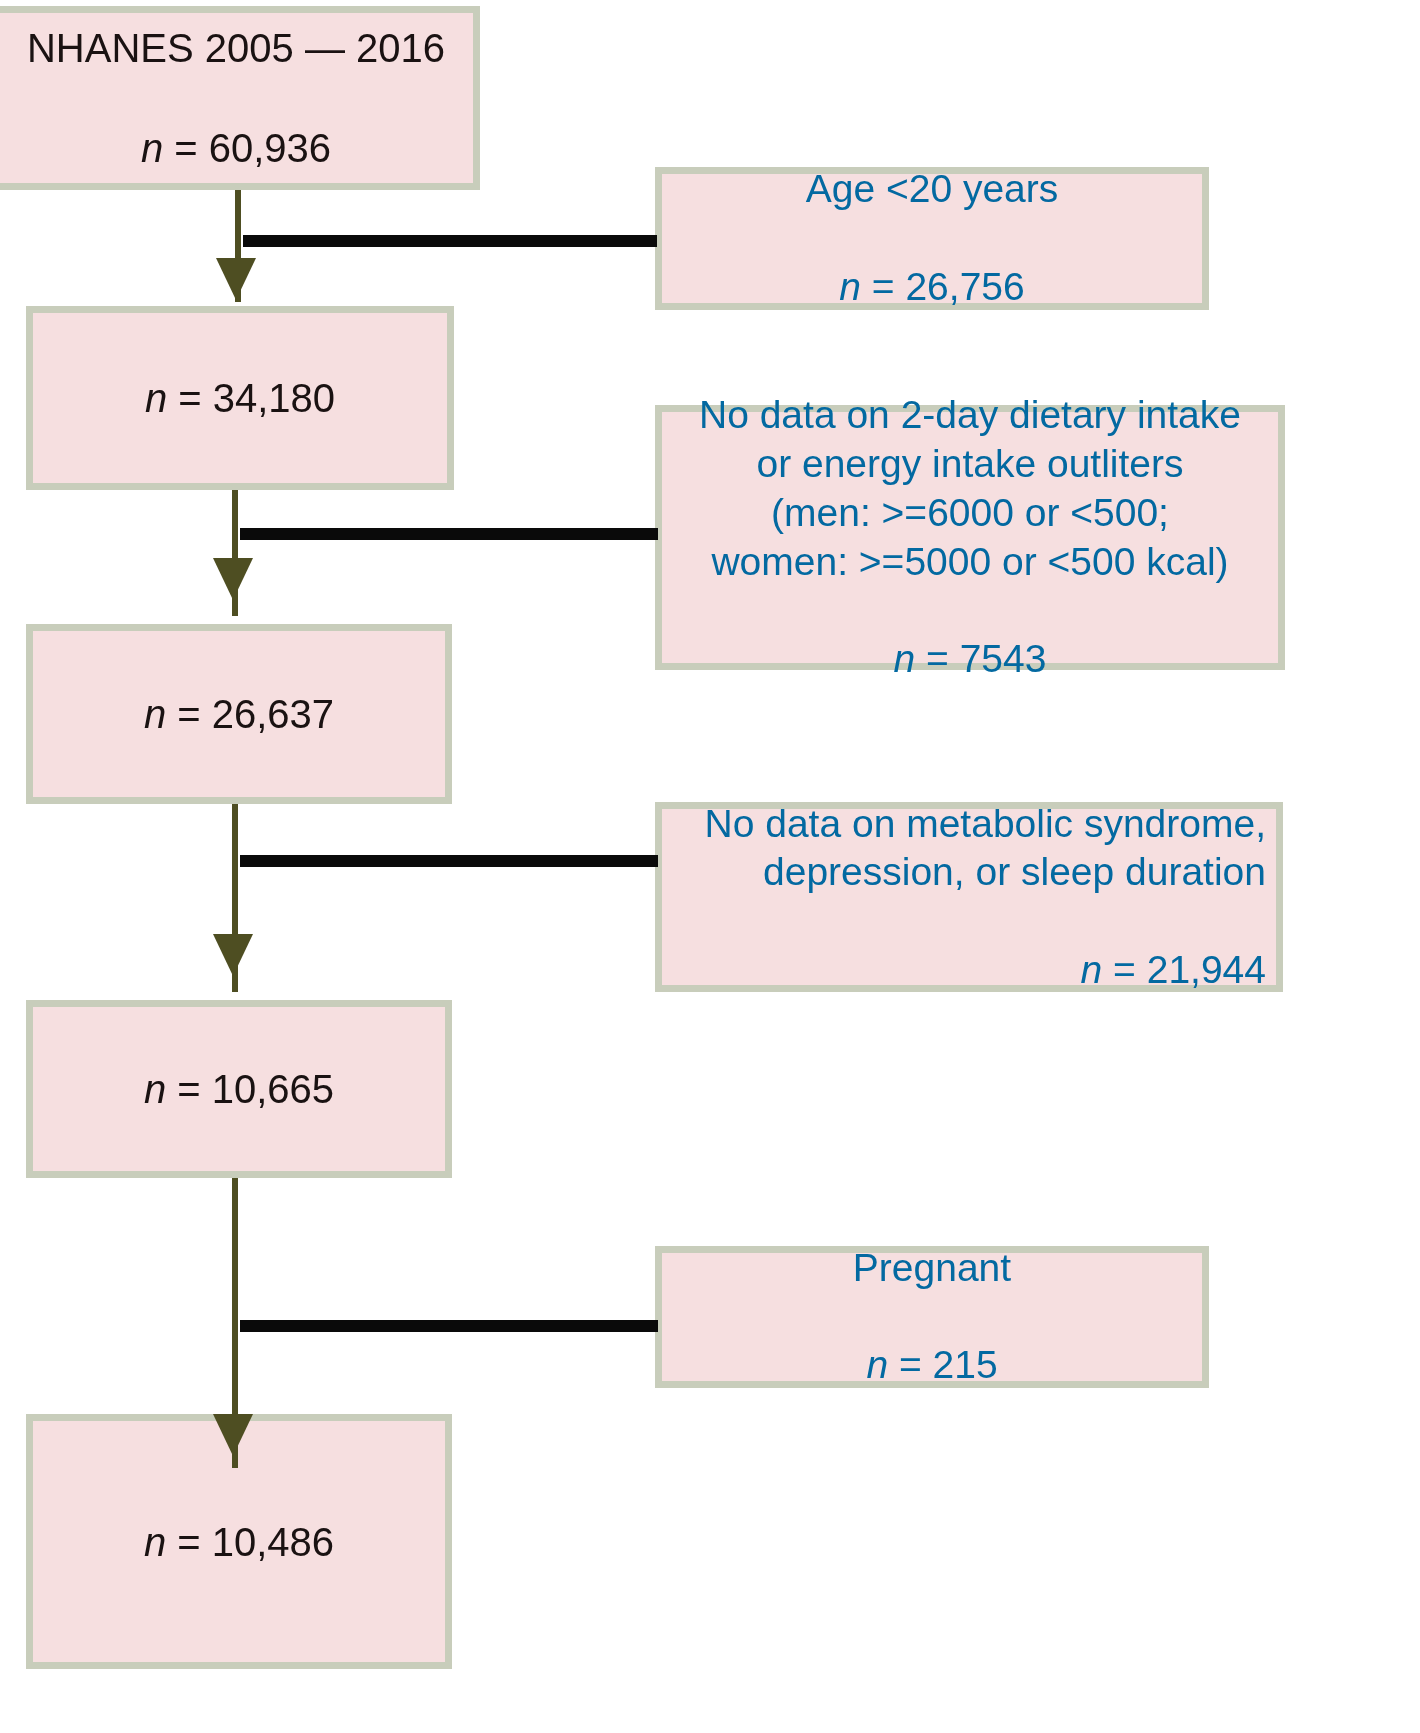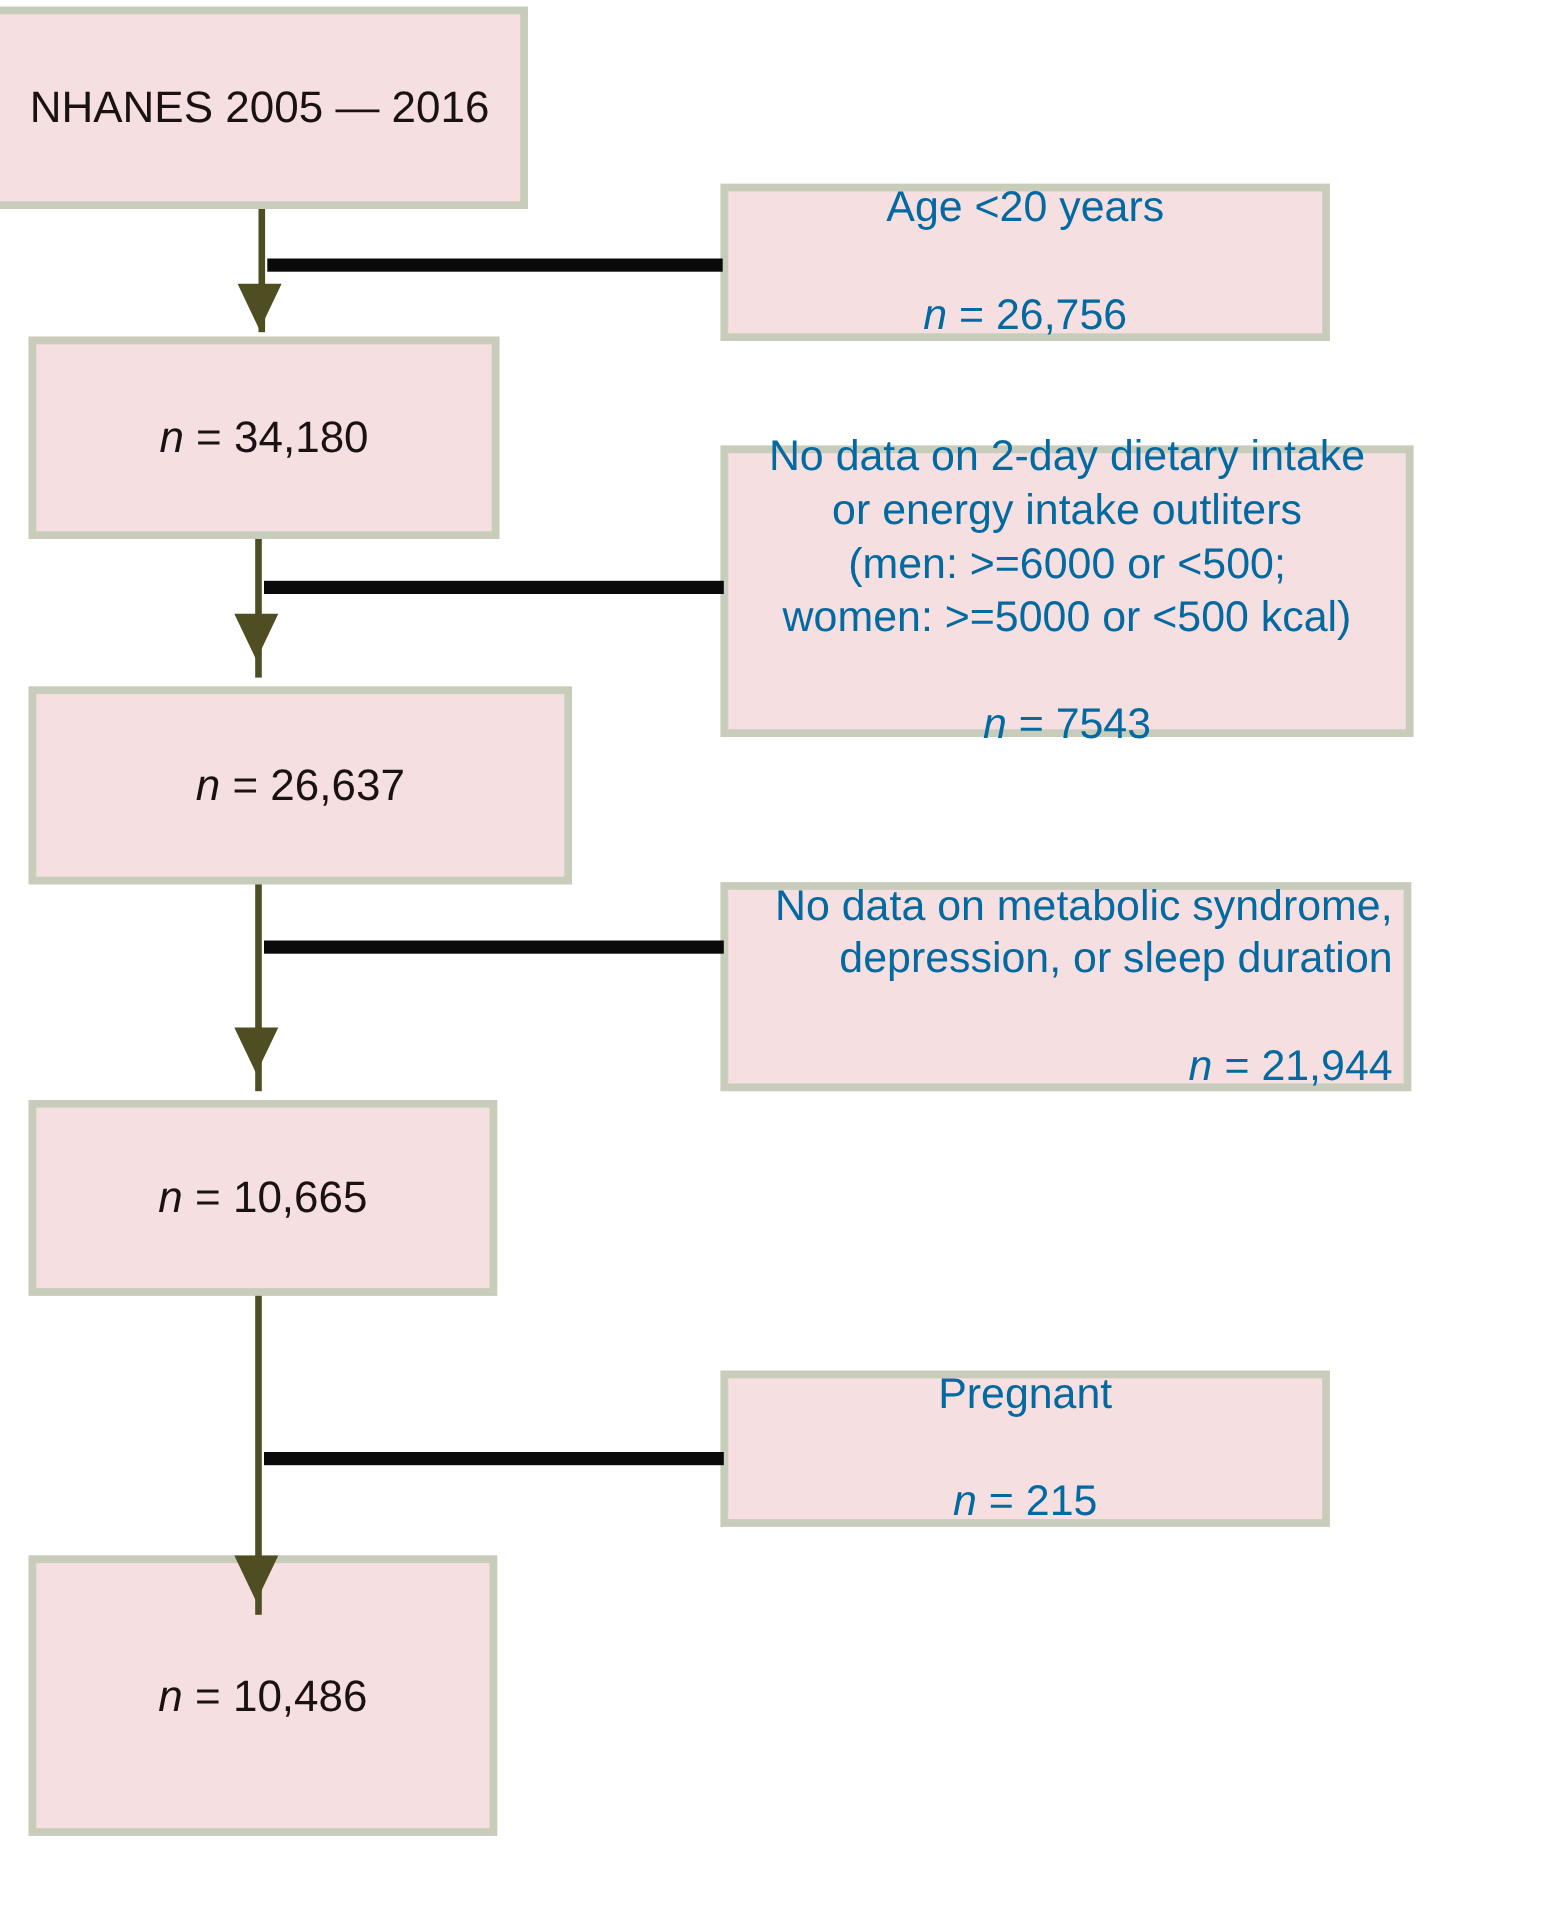--- a/index.html
+++ b/index.html
@@ -23,21 +23,21 @@
     font-size:40px;
     color:#1a1212;
     white-space:pre-line;
   }
   .box .inner{width:100%;padding:0 10px;box-sizing:border-box;}
   .box i{font-style:italic;}
 
   
   #box-top     {left:-8px;  top:6px;    width:488px; height:184px;}
   #box-n2      {left:26px;  top:306px;  width:428px; height:184px;}
-  #box-n3      {left:26px;  top:624px;  width:494px; height:180px;}
+  #box-n3      {left:26px;  top:624px;  width:426px; height:180px;}
   #box-n4      {left:26px;  top:1000px; width:426px; height:178px;}
   #box-n5      {left:26px;  top:1414px; width:426px; height:255px;}
 
   
   #box-ex1 {left:655px; top:167px;  width:554px; height:143px;}
   #box-ex2 {left:655px; top:405px;  width:630px; height:265px;}
   #box-ex3 {left:655px; top:802px;  width:628px; height:190px;text-align:right;}
   #box-ex4 {left:655px; top:1246px; width:554px; height:142px;}
 
   .ex-text{font-size:39px;color:#0369a1;}
@@ -73,20 +73,21 @@
   #h4{left:240px;top:1320px;width:418px;}
 </style>
 </head>
 <body>
 
 <div id="stage">
 
   <div class="box" id="box-top">
     <div class="inner">
       <div>NHANES 2005 — 2016</div>
+      <div><i>n</i><span> = 60,936</span></div>
     </div>
   </div>
 
   <div class="box" id="box-n2">
     <div class="inner">
       <div><i>n</i><span> = 34,180</span></div>
     </div>
   </div>
 
   <div class="box" id="box-n3">

